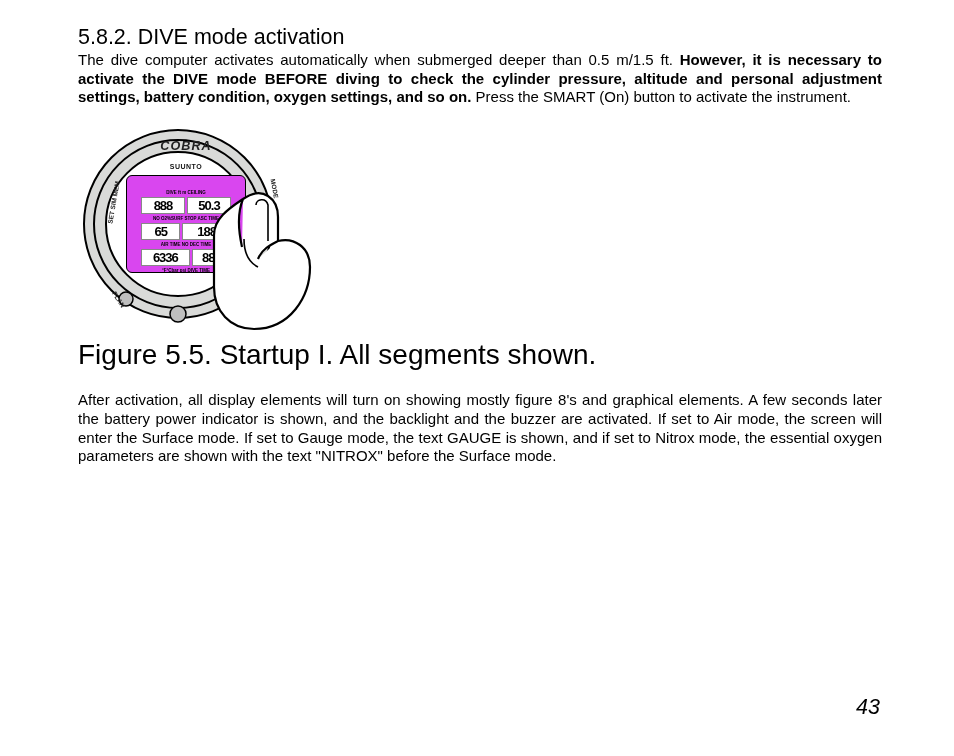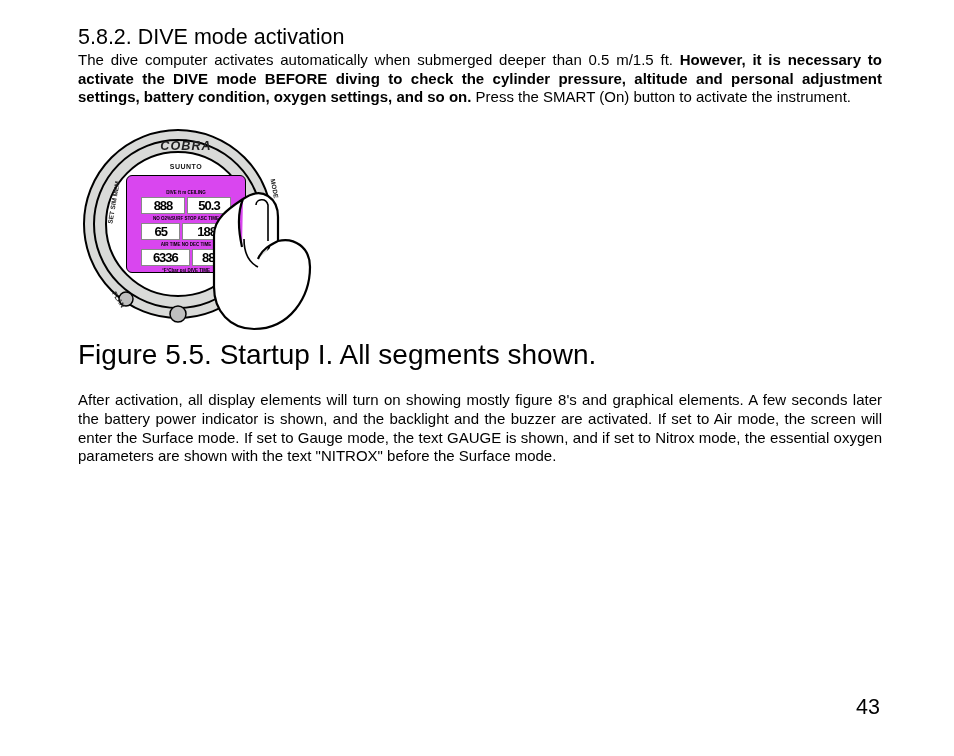--- a/index.html
+++ b/index.html
@@ -141,20 +141,21 @@
   }
   .caption {
     font-size: 28px;
     margin: 8px 0 20px 0;
   }
   .page-num {
     position: absolute;
     bottom: 36px;
     right: 74px;
     font-size: 21.5px;
+    font-style: italic;
   }
 </style>
 </head>
 <body>
 
 <div class="page">
 
   <p class="heading">5.8.2. DIVE mode activation</p>
 
   <p class="para">

